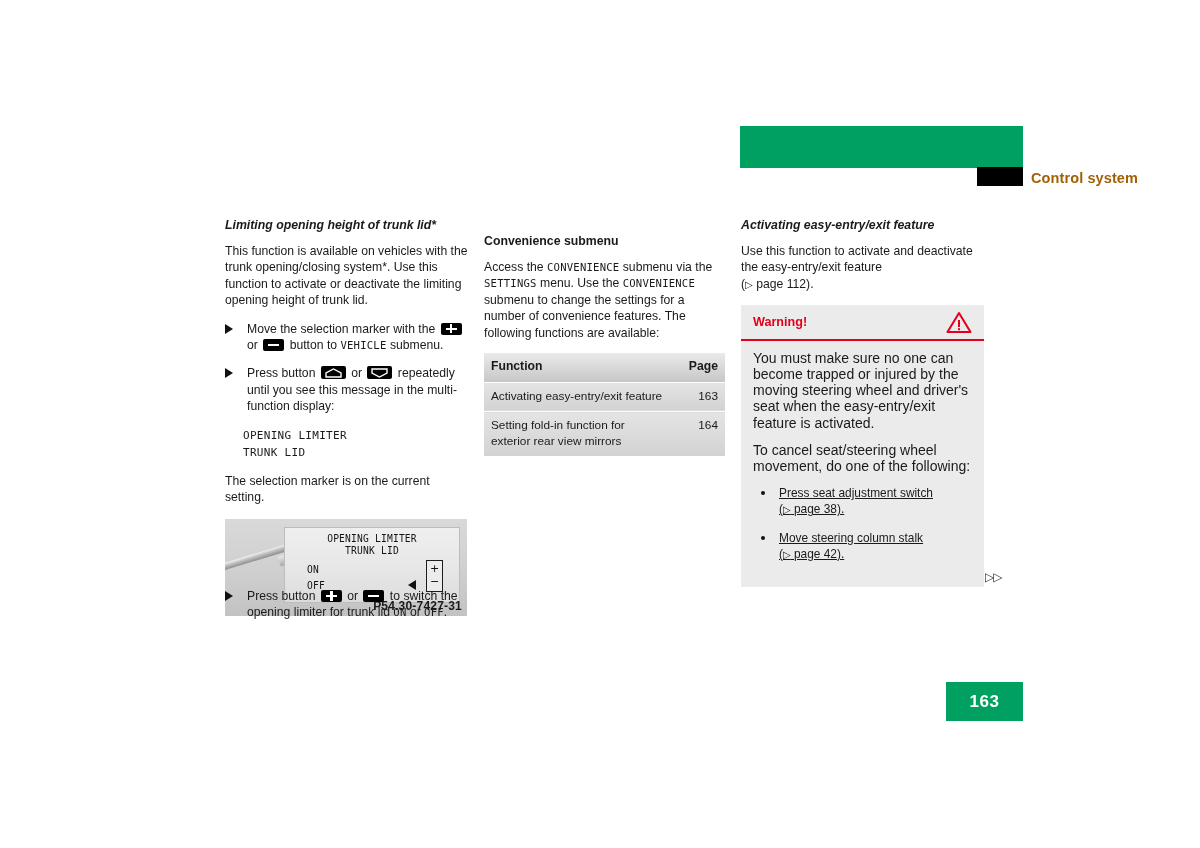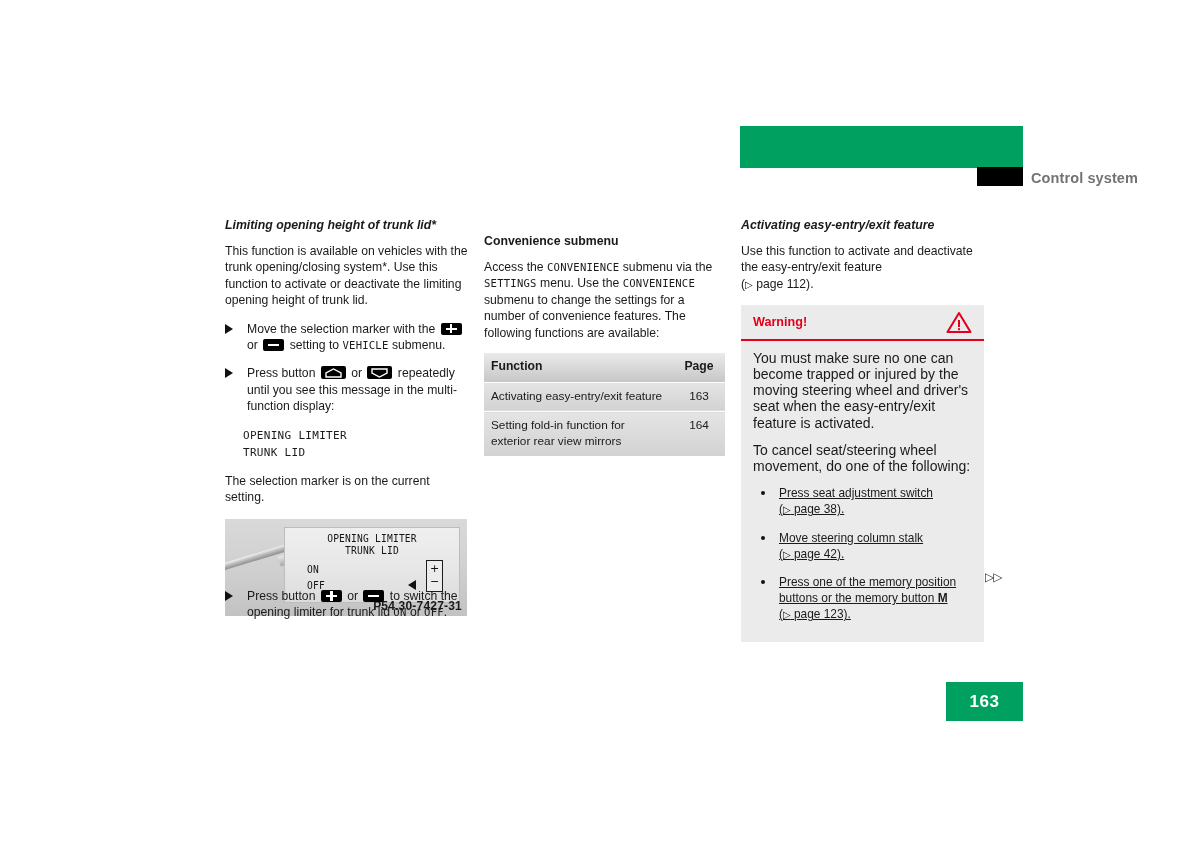--- a/index.html
+++ b/index.html
@@ -33,21 +33,21 @@
     font-weight: bold;
     color: #ffffff;
     letter-spacing: 0.1px;
   }
   #header-subtitle {
     position: absolute;
     right: 62px;
     top: 170px;
     font-size: 14.5px;
     font-weight: bold;
-    color: #737373;
+    color: #a16207;
     letter-spacing: 0.1px;
   }
   #header-black-box {
     position: absolute;
     left: 977px;
     top: 167px;
     width: 46px;
     height: 19px;
     background: #000000;
   }
@@ -250,31 +250,31 @@
     border-bottom: 1px solid #ffffff;
   }
   #func-table tbody tr.r1 td {
     background: linear-gradient(180deg,#e4e4e4 0%, #d2d2d2 100%);
     border-bottom: 1px solid #ffffff;
   }
   #func-table tbody tr.r2 td {
     background: linear-gradient(180deg,#e4e4e4 0%, #d2d2d2 100%);
   }
   #func-table .col-page {
-    text-align: center;
+    text-align: right;
     white-space: nowrap;
     width: 38px;
   }
 
   
   #warning-box {
     margin-top: 4px;
     width: 243px;
     background: #ebebeb;
-    padding: 0 0 18px 0;
+    padding: 0 0 24px 0;
     box-sizing: border-box;
   }
   #warning-head {
     position: relative;
     height: 34px;
     padding: 0 12px;
   }
   #warning-title {
     position: absolute;
     left: 12px;
@@ -369,21 +369,21 @@
   <h2 class="sec-head-italic">Limiting opening height of trunk lid*</h2>
 
   <p class="body">This function is available on vehicles with the trunk opening/closing system*. Use this function to activate or deactivate the limiting opening height of trunk lid.</p>
 
   <div class="step">
     <span class="step-marker"></span>
     <span>Move the selection marker with the</span>
     <span class="key key-pm"><span class="plus-h"></span><span class="plus-v"></span></span>
     <span>or</span>
     <span class="key key-pm"><span class="minus-h"></span></span>
-    <span>setting to</span>
+    <span>button to</span>
     <span class="mono">VEHICLE</span>
     <span>submenu.</span>
   </div>
 
   <div class="step">
     <span class="step-marker"></span>
     <span>Press button</span>
     <span class="key key-ud">
       <svg width="17" height="10" viewBox="0 0 17 10">
           <path d="M1 9 L1 5 L8.5 1 L16 5 L16 9 Z" fill="none" stroke="#ffffff" stroke-width="1.4"></path>
@@ -503,26 +503,20 @@
       <li>
         <span class="dot"></span>
         <span>Press seat adjustment switch</span><br>
         <span>(</span><span class="ref-tri">▷</span><span> page 38).</span>
       </li>
       <li>
         <span class="dot"></span>
         <span>Move steering column stalk</span><br>
         <span>(</span><span class="ref-tri">▷</span><span> page 42).</span>
       </li>
-      <li>
-        <span class="dot"></span>
-        <span>Press one of the memory position buttons or the memory button</span>
-        <b>M</b><br>
-        <span>(</span><span class="ref-tri">▷</span><span> page 123).</span>
-      </li>
     </ul>
   </div>
 </div>
 
 <div id="continuation">▷▷</div>
 
 <div id="page-number-box">
   <div id="page-number">163</div>
 </div>
 

